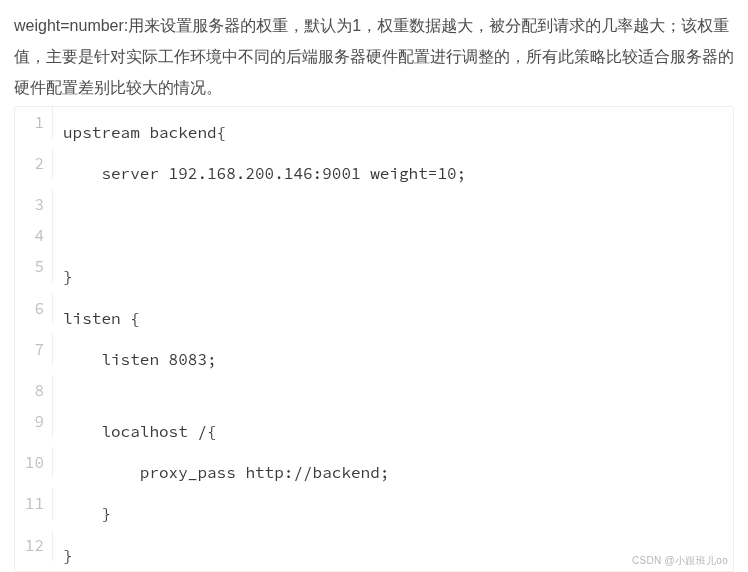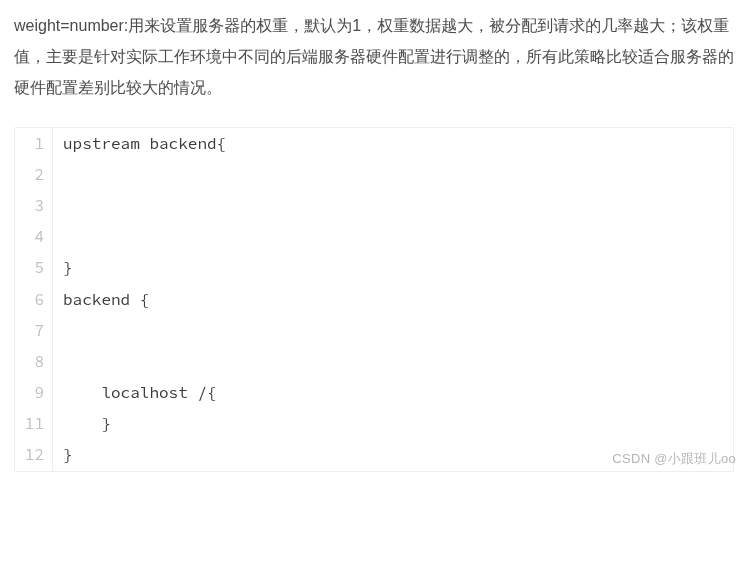--- a/index.html
+++ b/index.html
@@ -11,21 +11,21 @@
       font-family: -apple-system, BlinkMacSystemFont, "Segoe UI", "PingFang SC", "Hiragino Sans GB", "Microsoft YaHei", sans-serif;
       background: #ffffff;
       width: 748px;
       padding: 10px 14px;
       color: #4b4b4b;
       position: relative;
     }
     .desc {
       font-size: 16px;
       line-height: 1.95;
-      margin-bottom: 23px;
+      margin-bottom: 2px;
     }
     .code-block {
       border: 1px solid #eeeeee;
       border-radius: 2px;
       background: #ffffff;
       font-family: "Source Code Pro", Consolas, Monaco, "Courier New", monospace;
       font-size: 16px;
       line-height: 1.95;
       color: #3a3a3a;
       position: relative;
@@ -40,67 +40,74 @@
       text-align: right;
       color: #c0c0c0;
       padding-right: 8px;
       user-select: none;
       flex-shrink: 0;
       border-right: 1px solid #eeeeee;
     }
     .line {
       padding-left: 10px;
       white-space: pre;
+      margin-top: 10px;
     }
     .watermark {
       position: absolute;
-      right: 12px;
+      right: 20px;
       bottom: 14px;
-      font-size: 13px;
+      font-size: 10px;
       color: rgba(120,120,120,0.55);
       letter-spacing: 0.3px;
       pointer-events: none;
     }
   </style>
 </head>
 <body>
 
 <p class="desc">weight=number:用来设置服务器的权重，默认为1，权重数据越大，被分配到请求的几率越大；该权重值，主要是针对实际工作环境中不同的后端服务器硬件配置进行调整的，所有此策略比较适合服务器的硬件配置差别比较大的情况。</p>
 
 <div class="code-block">
   <div class="code-row">
     <div class="gutter">1</div>
     <div class="line">upstream backend{</div>
   </div>
   <div class="code-row">
     <div class="gutter">2</div>
+    <div class="line">    server 192.168.200.146:9001 weight=10;</div>
   </div>
   <div class="code-row">
     <div class="gutter">3</div>
   </div>
   <div class="code-row">
     <div class="gutter">4</div>
   </div>
   <div class="code-row">
     <div class="gutter">5</div>
     <div class="line">}</div>
   </div>
   <div class="code-row">
     <div class="gutter">6</div>
-    <div class="line">backend {</div>
+    <div class="line">listen {</div>
   </div>
   <div class="code-row">
     <div class="gutter">7</div>
+    <div class="line">    listen 8083;</div>
   </div>
   <div class="code-row">
     <div class="gutter">8</div>
   </div>
   <div class="code-row">
     <div class="gutter">9</div>
     <div class="line">    localhost /{</div>
+  </div>
+  <div class="code-row">
+    <div class="gutter">10</div>
+    <div class="line">        proxy_pass http://backend;</div>
   </div>
   <div class="code-row">
     <div class="gutter">11</div>
     <div class="line">    }</div>
   </div>
   <div class="code-row">
     <div class="gutter">12</div>
     <div class="line">}</div>
   </div>
 </div>

